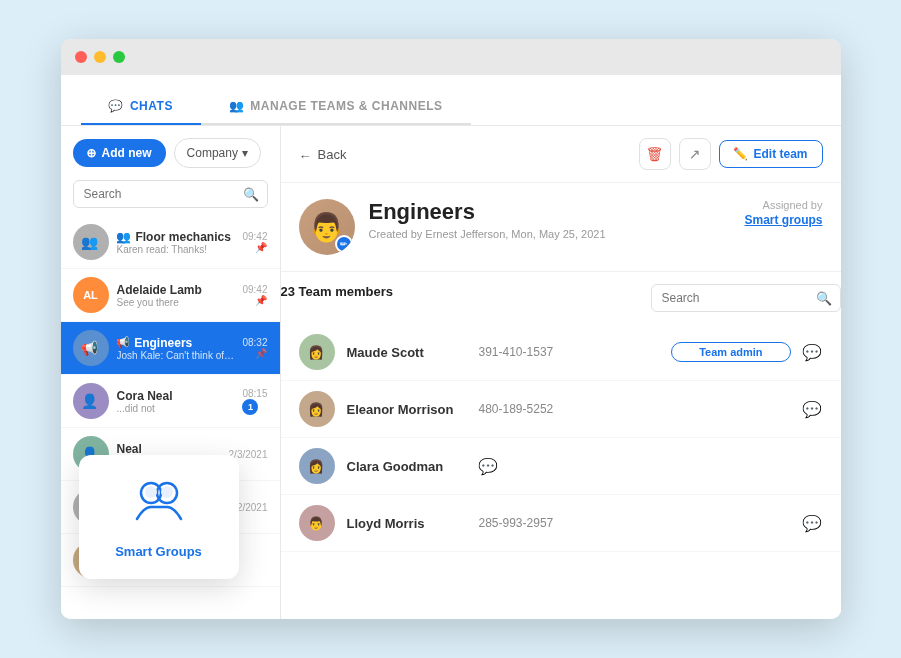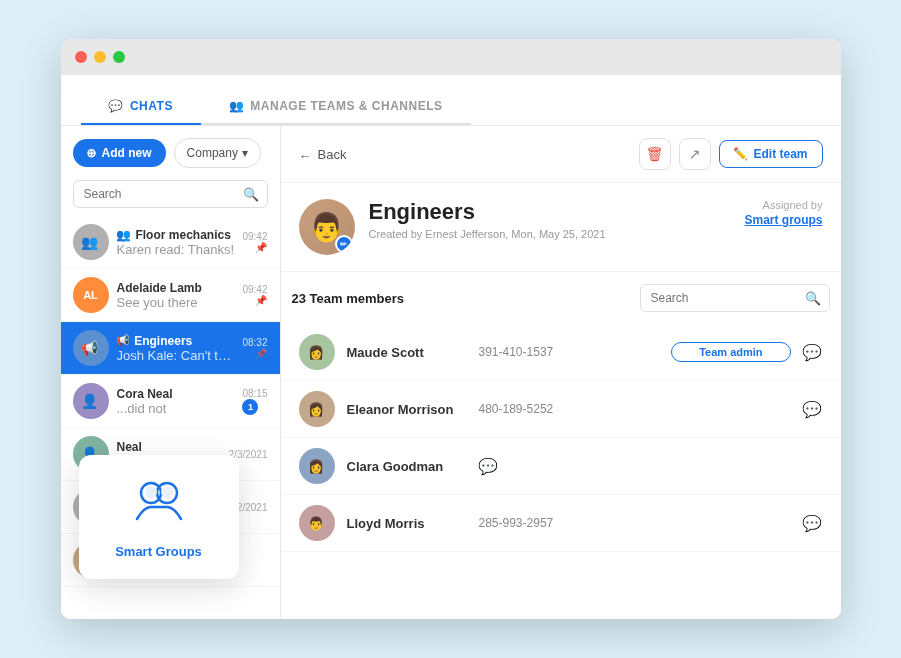--- a/index.html
+++ b/index.html
@@ -194,21 +194,21 @@
     .chat-name {
       font-size: 12px;
       font-weight: 600;
       color: #333;
       display: flex;
       align-items: center;
       gap: 4px;
     }
     .chat-item.active .chat-name { color: white; }
     .chat-preview {
-      font-size: 13px;
+      font-size: 10px;
       color: #999;
       white-space: nowrap;
       overflow: hidden;
       text-overflow: ellipsis;
     }
     .chat-item.active .chat-preview { color: rgba(255,255,255,0.8); }
     .chat-meta {
       text-align: right;
       flex-shrink: 0;
     }
@@ -361,23 +361,22 @@
     }
 
     .members-section {
       flex: 1;
       display: flex;
       flex-direction: column;
       overflow: hidden;
     }
 
     .members-header {
-      padding: 12px 11px;
-      display: flex;
-      align-items: center;
+      padding: 12px 0;
+      display: flex;
       justify-content: space-between;
     }
 
     .members-count {
       font-size: 13px;
       font-weight: 700;
       color: #222;
     }
 
     .members-search {

